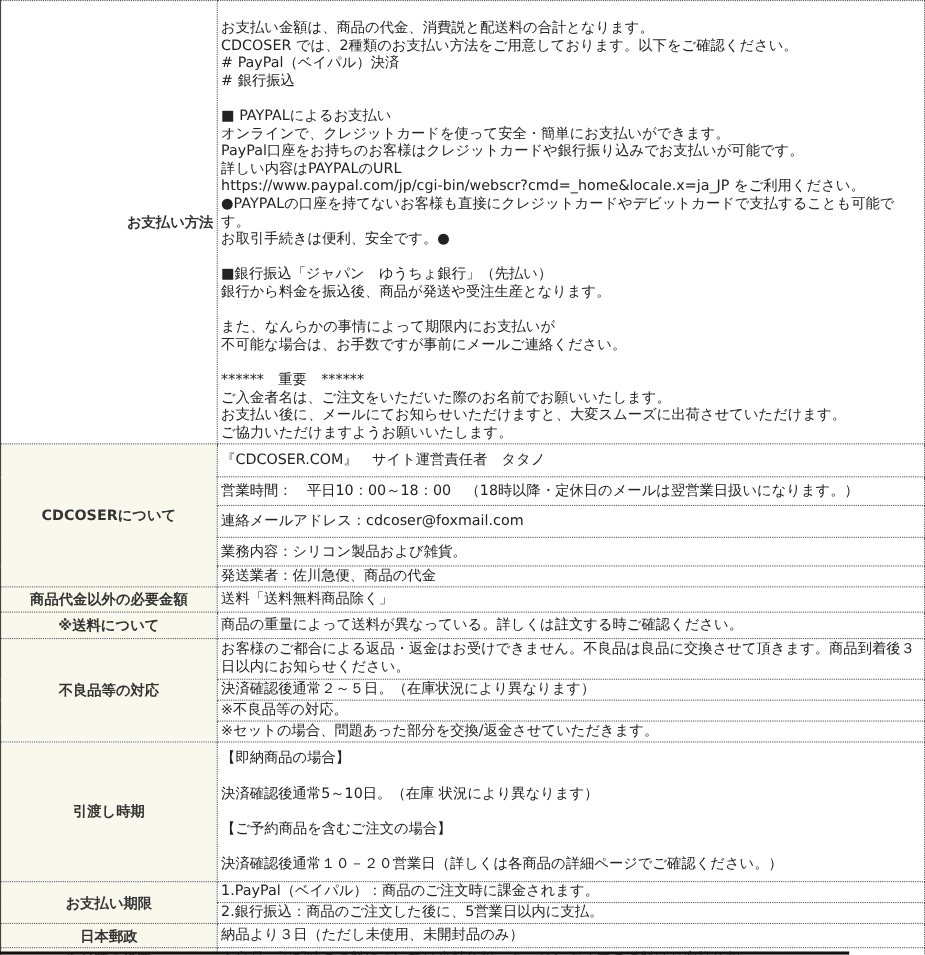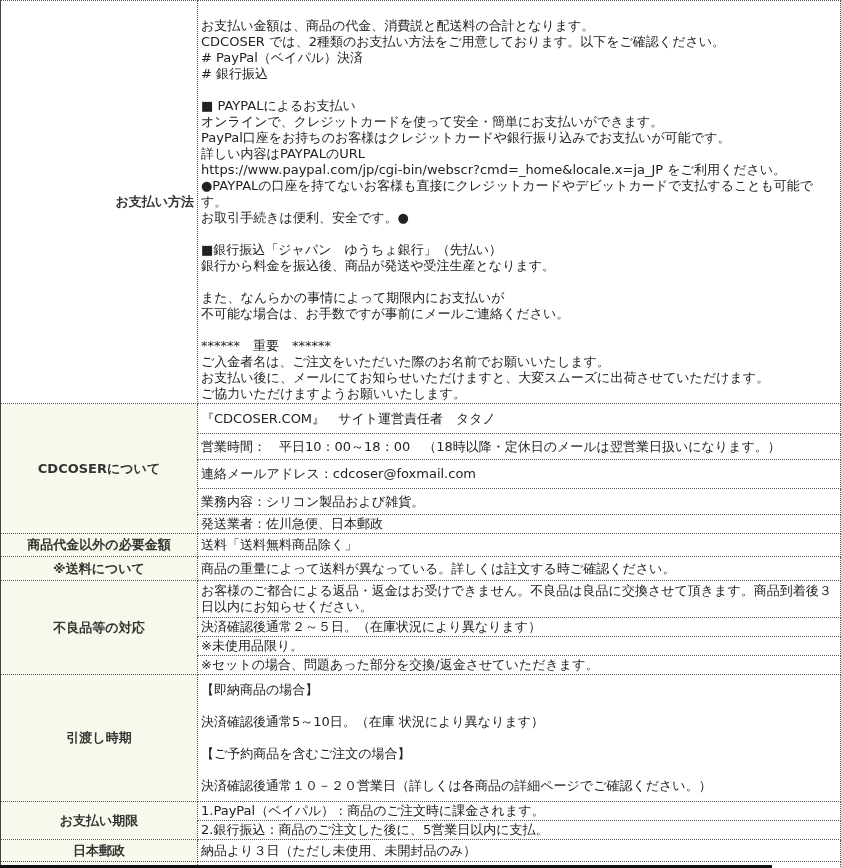--- a/index.html
+++ b/index.html
@@ -84,42 +84,42 @@
   </tr>
   <tr style="height:29px;">
     <td class="content">
       <span>連絡メールアドレス：</span><span class="bold">cdcoser@foxmail.com</span>
     </td>
   </tr>
   <tr style="height:26px;">
     <td class="content">業務内容：シリコン製品および雑貨。</td>
   </tr>
   <tr style="height:19px;">
-    <td class="content">発送業者：佐川急便、日本郵政</td>
+    <td class="content">発送業者：佐川急便、商品の代金</td>
   </tr>
 
   <tr style="height:23px;">
     <td class="label">商品代金以外の必要金額</td>
     <td class="content">送料「送料無料商品除く」</td>
   </tr>
 
   <tr style="height:24px;">
     <td class="label">※送料について</td>
     <td class="content">商品の重量によって送料が異なっている。詳しくは註文する時ご確認ください。</td>
   </tr>
 
   <tr style="height:37px;">
     <td class="label" rowspan="4">不良品等の対応</td>
     <td class="content">お客様のご都合による返品・返金はお受けできません。不良品は良品に交換させて頂きます。商品到着後３日以内にお知らせください。</td>
   </tr>
   <tr style="height:17px;">
     <td class="content">決済確認後通常２～５日。（在庫状況により異なります）</td>
   </tr>
   <tr style="height:15px;">
-    <td class="content">※未使用品限り。</td>
+    <td class="content">※不良品等の対応。</td>
   </tr>
   <tr style="height:15px;">
     <td class="content">※セットの場合、問題あった部分を交換/返金させていただきます。</td>
   </tr>
 
   <tr style="height:127px;">
     <td class="label">引渡し時期</td>
     <td class="content">
       <div class="pre">【即納商品の場合】
 

